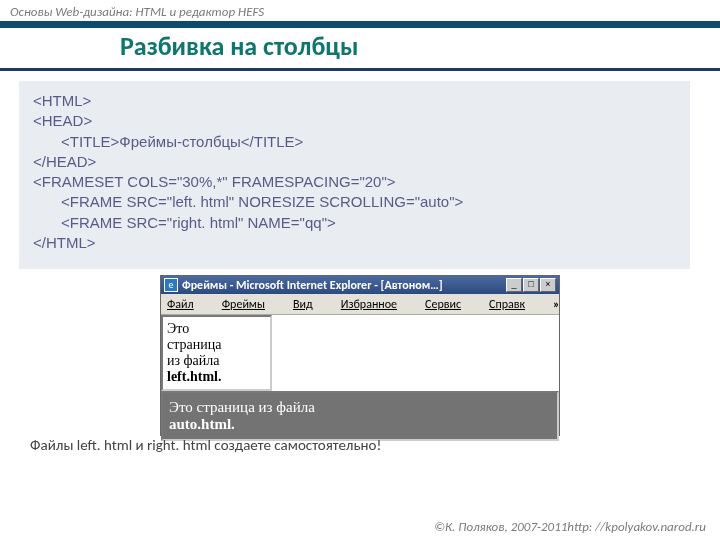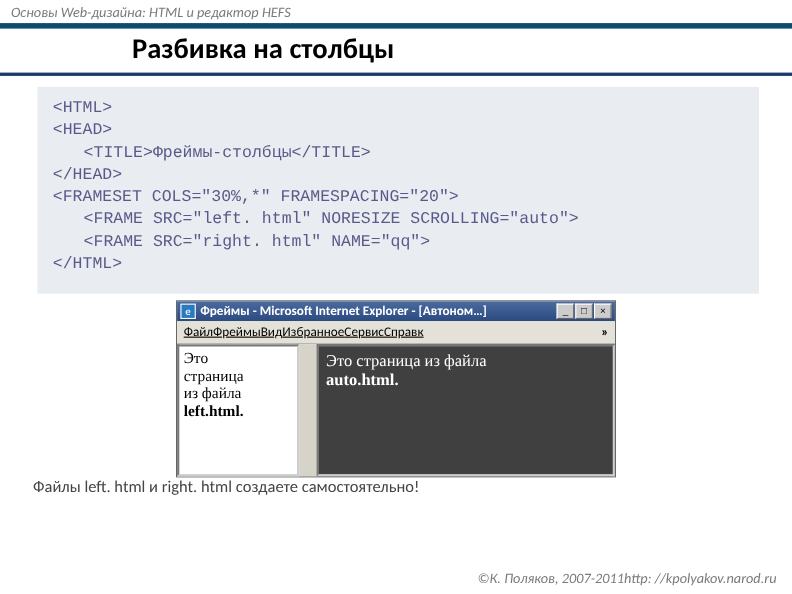--- a/index.html
+++ b/index.html
@@ -5,31 +5,31 @@
   * { box-sizing: border-box; margin: 0; padding: 0; }
   body {
     width: 720px; height: 540px;
     font-family: Calibri, Arial, sans-serif;
     background: #fff; color: #333;
     position: relative;
   }
   .topbar {
     font-style: italic; color: #7a7a7a;
     font-size: 13px; padding: 4px 10px 2px;
-    border-bottom: 5px solid #0c4a6e;
+    border-bottom: 7px solid #0c4a6e;
   }
   .title {
     font-weight: bold; font-size: 26px;
-    color: #000000; padding: 2px 0 6px 120px;
+    color: #0f766e; padding: 2px 0 6px 120px;
     border-bottom: 3px solid #1a3a6a;
   }
   .codebox {
-    margin: 10px 30px 6px 34px;
+    margin: 10px 30px 6px 19px;
     background: #e9edf1; padding: 10px 14px 16px;
-    font-family: Liberation Mono, monospace;
+    font-family: Liberation Sans, sans-serif;
     font-size: 15px; color: #5a5a8a; line-height: 1.35;
   }
   .codebox .t1 { padding-left: 28px; }
   .browser {
     width: 400px; margin: 0 auto;
     border: 1px solid #666;
   }
   .b-titlebar {
     background: linear-gradient(#4a6aa0, #2a4a80);
     color: #fff; font-size: 12px; display: flex;
@@ -43,36 +43,36 @@
   .b-title { flex: 1; font-weight: bold; white-space: nowrap; overflow: hidden; }
   .b-btns { display: flex; gap: 1px; }
   .b-btn {
     width: 16px; height: 14px; background: #ccc;
     border: 1px solid #fff; border-right-color:#666; border-bottom-color:#666;
     font-size: 9px; text-align: center; line-height: 11px;
     font-family: Arial; color:#000;
   }
   .b-menubar {
     background: #e4e2d8; font-size: 12px;
-    padding: 3px 6px; display: flex; gap: 0;
+    padding: 3px 6px; display: flex; gap: 28px;
     border-bottom: 1px solid #aaa; color:#000;
   }
   .b-menubar span u { text-decoration: underline; }
   .b-menubar .more { margin-left:auto; font-weight:bold; }
   .b-content {
-    display: flex; height: 120px;
+    display: flex; height: 120px; flex-direction: column;
   }
   .frame-left {
     width: 28%; background: #fff; border: 2px inset #ccc;
     font-family: "Times New Roman", serif; font-size: 14px;
     padding: 4px; color:#000;
   }
   .frame-gap { width: 16px; background: #d6d3c9; }
   .frame-right {
-    flex: 1; background: #404040; color: #fff;
+    flex: 1; background: #737373; color: #fff;
     border: 2px inset #ccc;
     font-family: "Times New Roman", serif; font-size: 15px;
     padding: 6px;
   }
   .note {
     font-size: 15px; color: #444;
     padding: 0 30px 0;
   }
   .footer {
     position: absolute; bottom: 6px; left: 0; right: 0;

